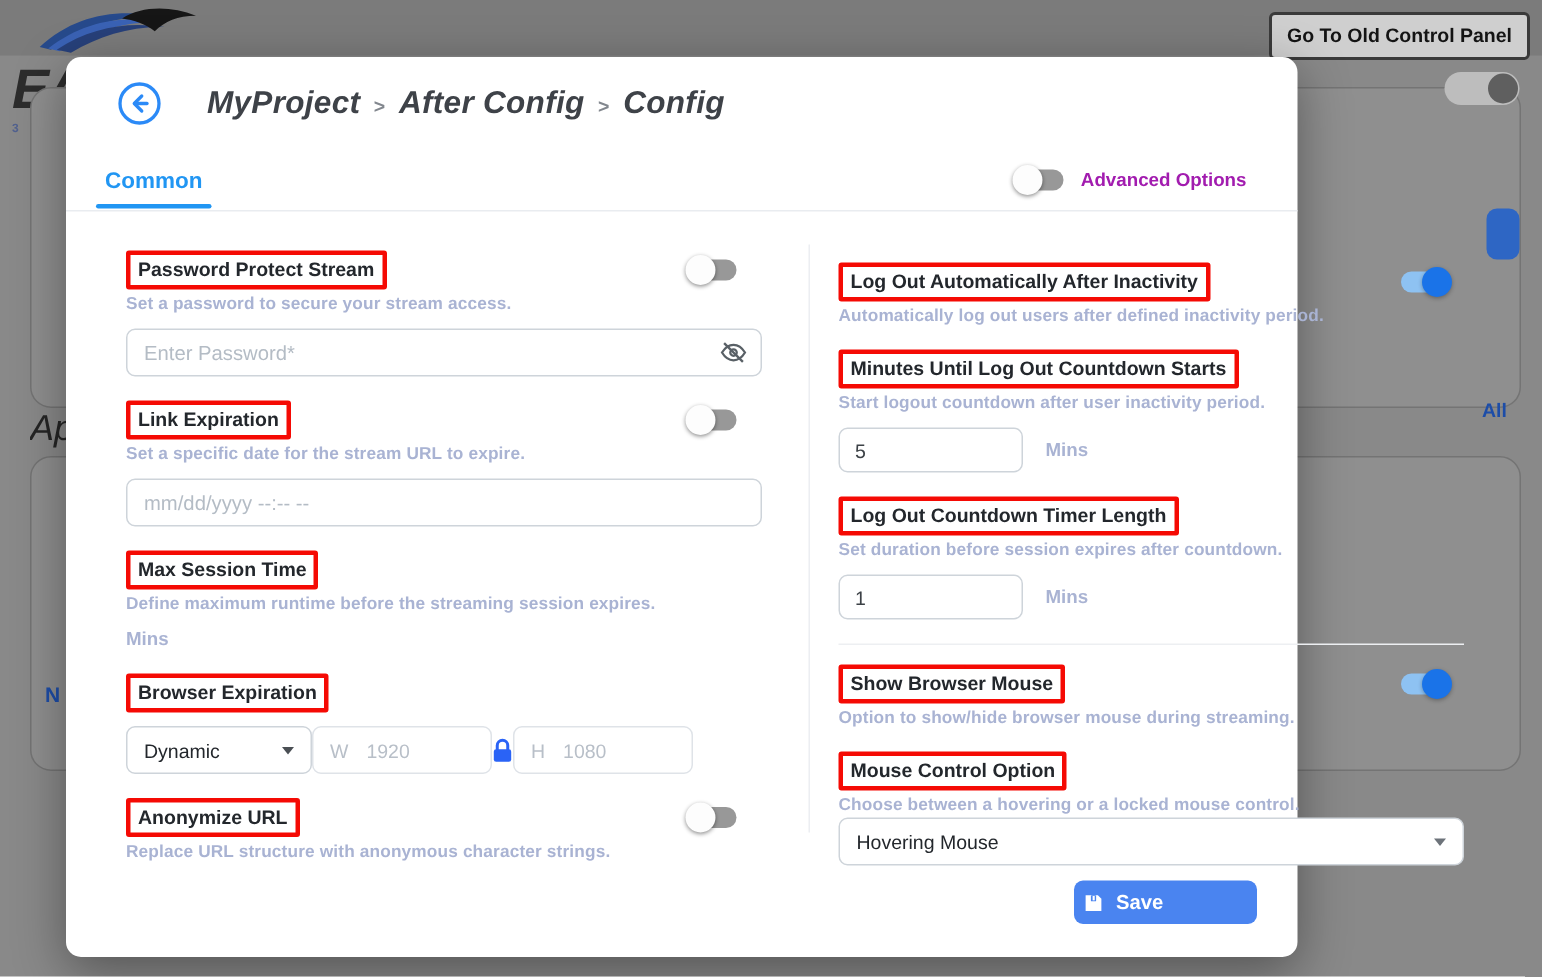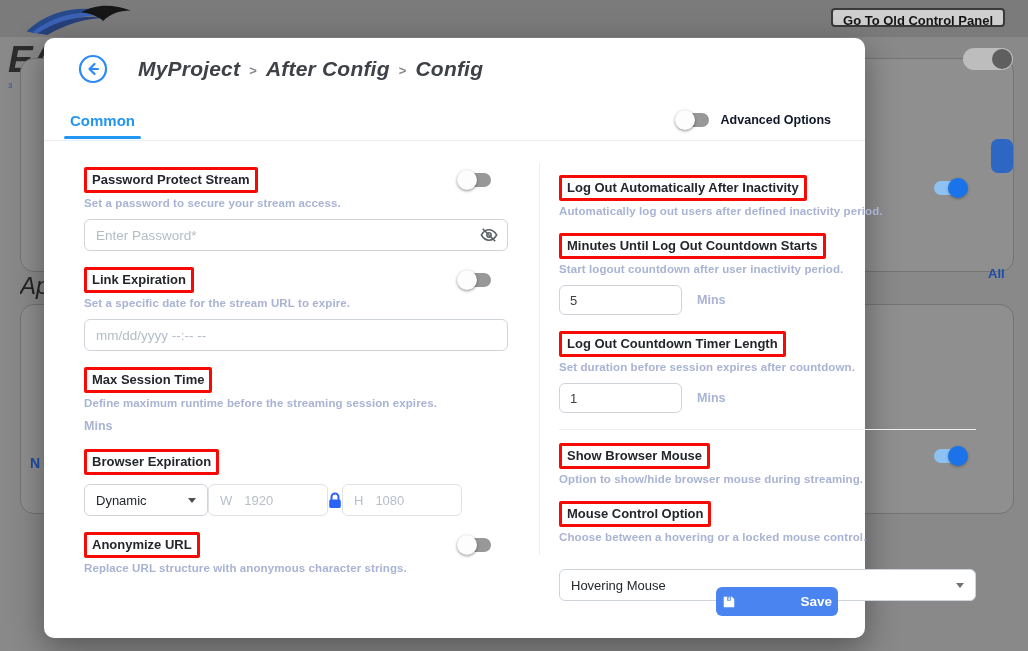--- a/index.html
+++ b/index.html
@@ -7,21 +7,21 @@
     width:1028px;height:651px;position:relative;overflow:hidden;
     background:#898989;
     font-family:"Liberation Sans", sans-serif;
     -webkit-font-smoothing:antialiased;
   }
   
   .backdrop{position:absolute;inset:0;}
   .topbar{position:absolute;left:0;top:0;width:1028px;height:37px;background:#7b7b7b;}
   .eagle-logo{position:absolute;left:22px;top:1px;}
   .go-old-btn{
-    position:absolute;right:23px;top:8px;height:19px;padding:0 10px;
+    position:absolute;right:8px;top:8px;height:32px;padding:0 10px;
     background:#cfcfcf;border:2px solid #3a3a3a;border-radius:4px;
     font-size:13px;font-weight:700;color:#141414;line-height:22px;cursor:pointer;
     font-family:"Liberation Sans", sans-serif;
   }
   .brand{position:absolute;left:8px;top:40px;width:38px;overflow:hidden;white-space:nowrap;}
   .brand .brand-main{font-size:37px;font-weight:800;font-style:italic;color:#2c2c2c;letter-spacing:-2px;line-height:40px;}
   .brand .brand-sub{font-size:8px;font-weight:700;color:#51618f;letter-spacing:3px;margin-top:1px;}
   .bg-card{position:absolute;border:1px solid #747474;background:#8f8f8f;border-radius:14px;}
   .card1{left:20px;top:58px;width:992px;height:212px;}
   .card2{left:20px;top:304px;width:992px;height:208px;}
@@ -40,21 +40,21 @@
   }
   .modal-header{height:62px;display:flex;align-items:center;padding:0 34px;gap:30px;}
   .back-btn{width:30px;height:30px;border:none;background:transparent;padding:0;cursor:pointer;display:flex;}
   .breadcrumb{font-size:21px;font-weight:800;font-style:italic;color:#3e4248;letter-spacing:.2px;display:flex;align-items:center;gap:9px;}
   .crumb-sep{font-size:13px;font-weight:700;font-style:normal;color:#82878e;transform:translateY(1px);}
 
   .tabbar{height:40px;display:flex;align-items:center;padding:0 22px;border-bottom:1px solid #e9ecf0;position:relative;}
   .tab-common{position:relative;color:#2196f3;font-size:15px;font-weight:600;padding:9px 4px;cursor:pointer;}
   .tab-common::after{content:"";position:absolute;left:-2px;right:-2px;bottom:-1px;height:3px;background:#2196f3;border-radius:2px;}
   .advanced{margin-left:auto;display:flex;align-items:center;gap:9px;padding-right:12px;}
-  .advanced-label{color:#0f172a;font-size:12.5px;font-weight:700;}
+  .advanced-label{color:#a21caf;font-size:12.5px;font-weight:700;}
 
   
   .switch{position:relative;width:37px;height:20px;flex:0 0 auto;cursor:pointer;}
   .switch .track{position:absolute;left:3px;right:3px;top:3px;height:14px;border-radius:7px;background:#989898;}
   .switch .knob{position:absolute;left:0;top:0;width:20px;height:20px;border-radius:50%;background:#fdfdfd;box-shadow:0 1px 3px rgba(0,0,0,.45);}
   .switch.on .track{background:#8ec2f2;}
   .switch.on .knob{left:17px;background:#1a73e8;box-shadow:0 1px 3px rgba(0,0,0,.3);}
 
   
   .content{position:relative;display:flex;padding:26px 30px 0 40px;}
@@ -97,27 +97,27 @@
   }
   .select-dynamic{width:124px;}
   .caret{width:0;height:0;border-left:4.5px solid transparent;border-right:4.5px solid transparent;border-top:5.5px solid #4a4f54;}
   .res-input{
     width:120px;height:32px;box-sizing:border-box;border:1px solid #dfe3e8;border-radius:6px;background:#fff;
     display:flex;align-items:center;gap:12px;padding:0 11px;font-size:13px;color:#b8bfc8;
   }
   .lock-wrap{display:flex;flex:0 0 auto;}
 
   .hdivider{height:1px;background:#edeff2;margin:2px 0 13px;}
-  .select-full{width:100%;margin-top:26px;}
+  .select-full{width:100%;margin-top:2px;}
   .select-full .caret{border-top-color:#6d737a;}
 
   .save-btn{
     position:absolute;right:27px;top:549px;width:122px;height:29px;border:none;border-radius:6px;
     background:#4a84f0;color:#fff;font-size:13.5px;font-weight:700;cursor:pointer;
-    display:flex;align-items:center;justify-content:space-between;gap:8px;
+    display:flex;align-items:center;justify-content:flex-start;gap:8px;
     font-family:"Liberation Sans", sans-serif;
   }
 </style>
 </head>
 <body>
 
 <div class="backdrop">
   <div class="topbar">
     <span class="eagle-logo">
       <svg width="115" height="36" viewBox="0 0 120 38">

